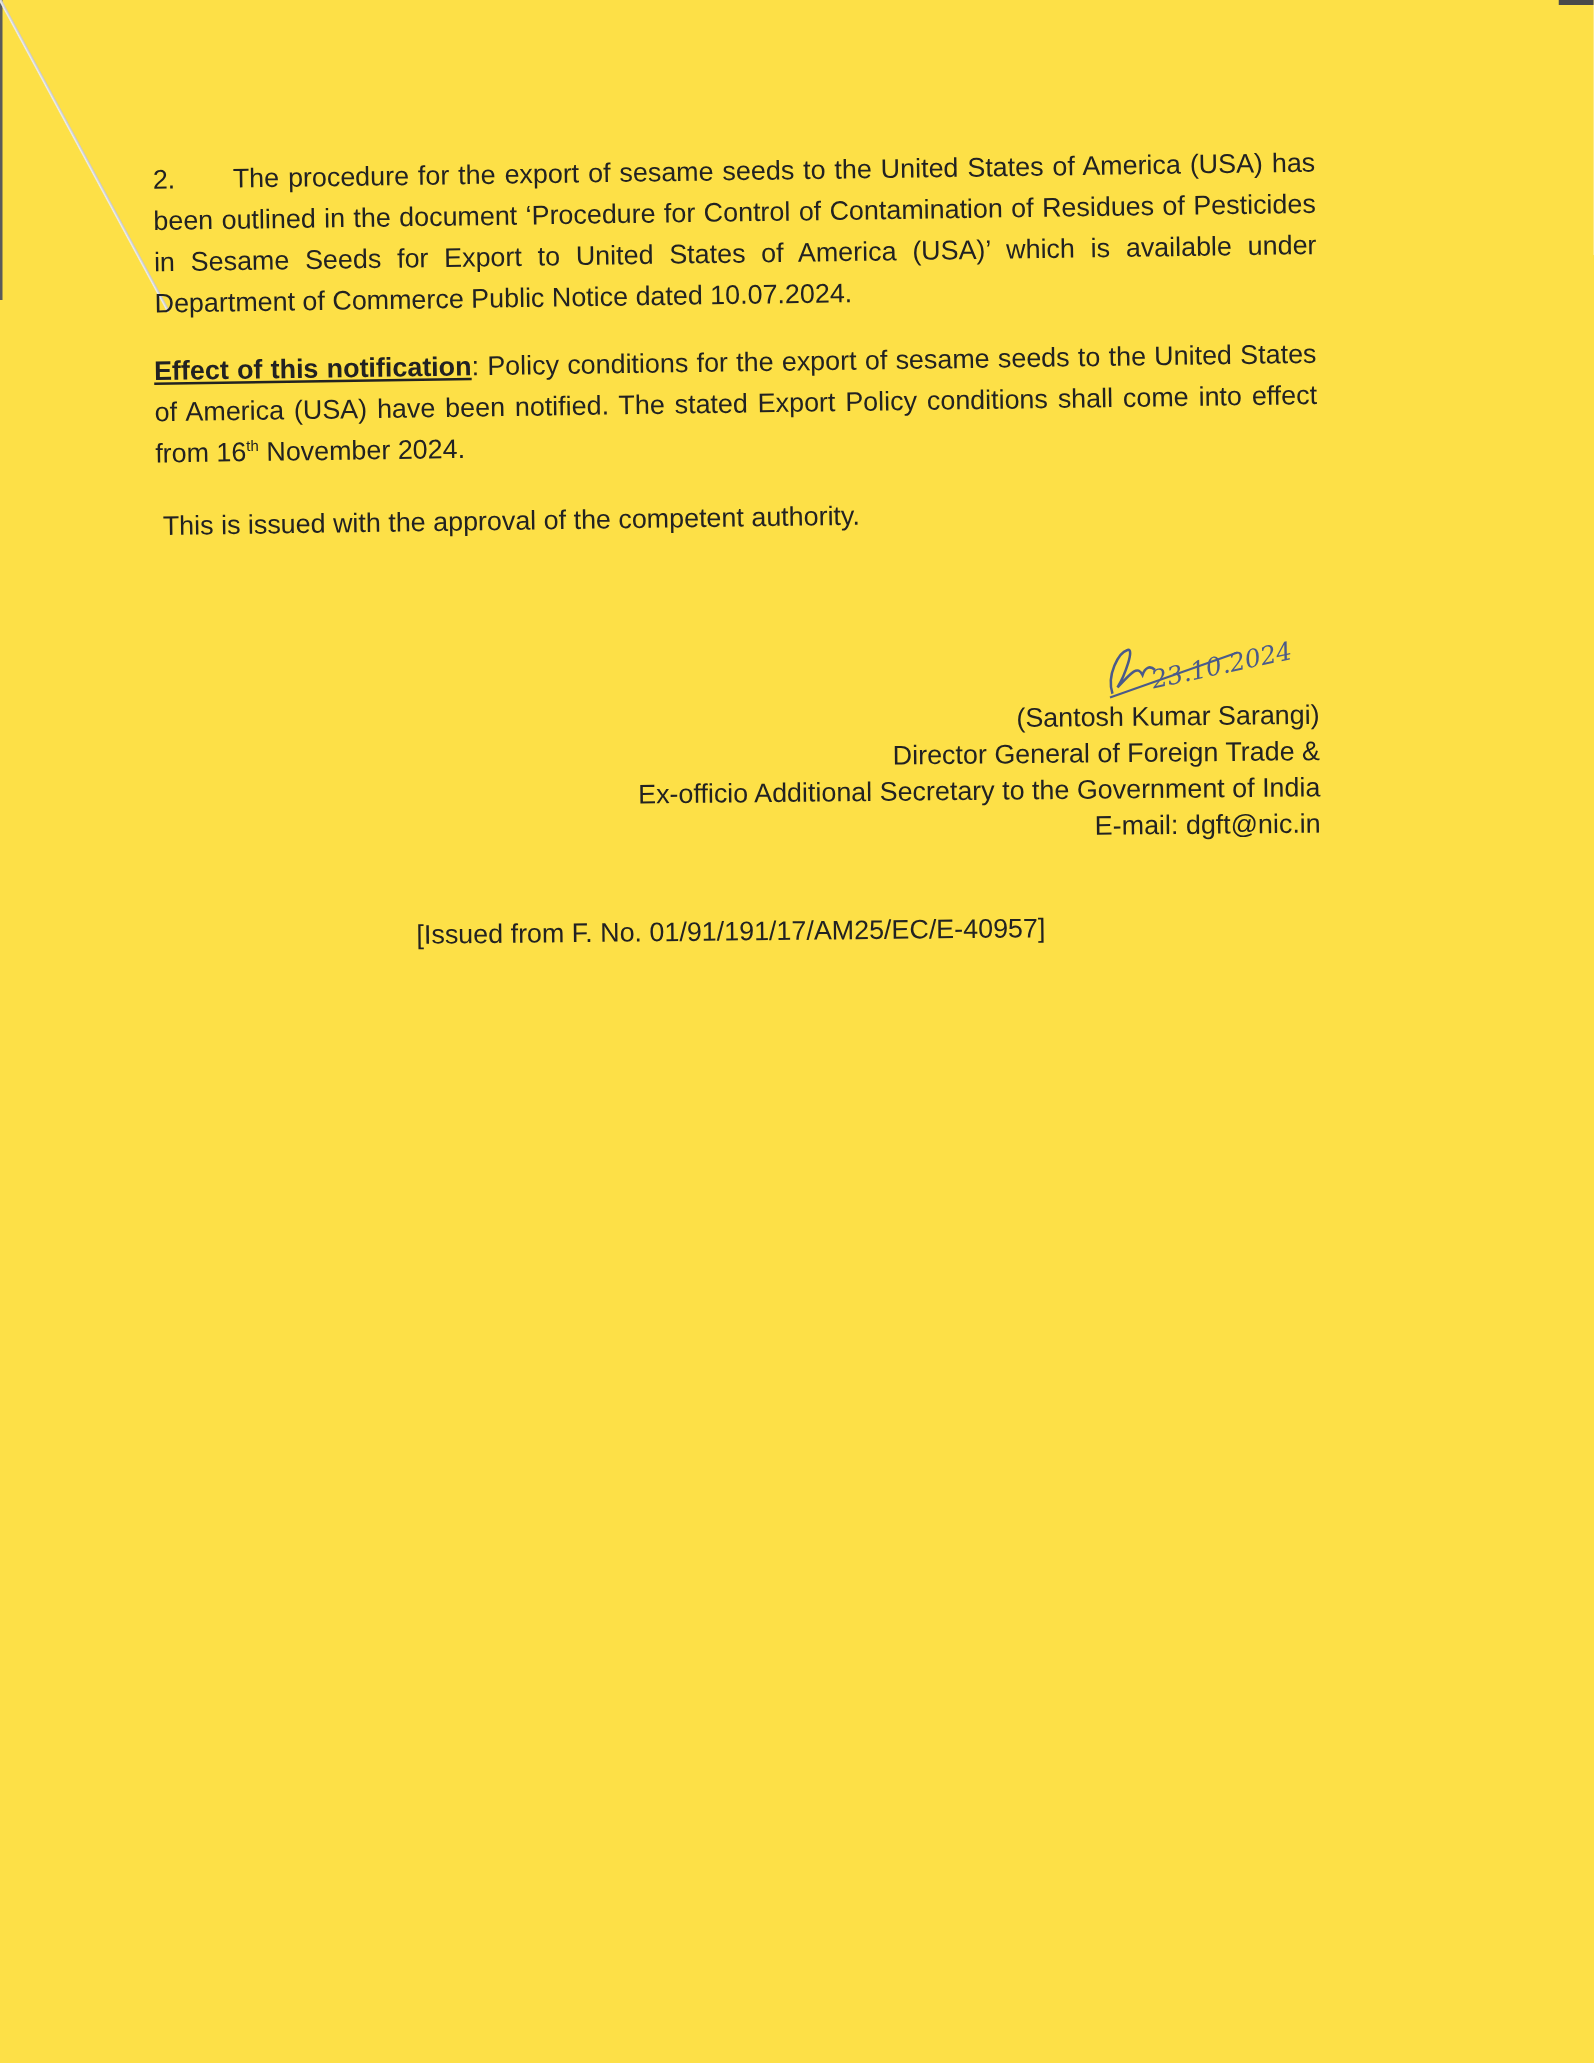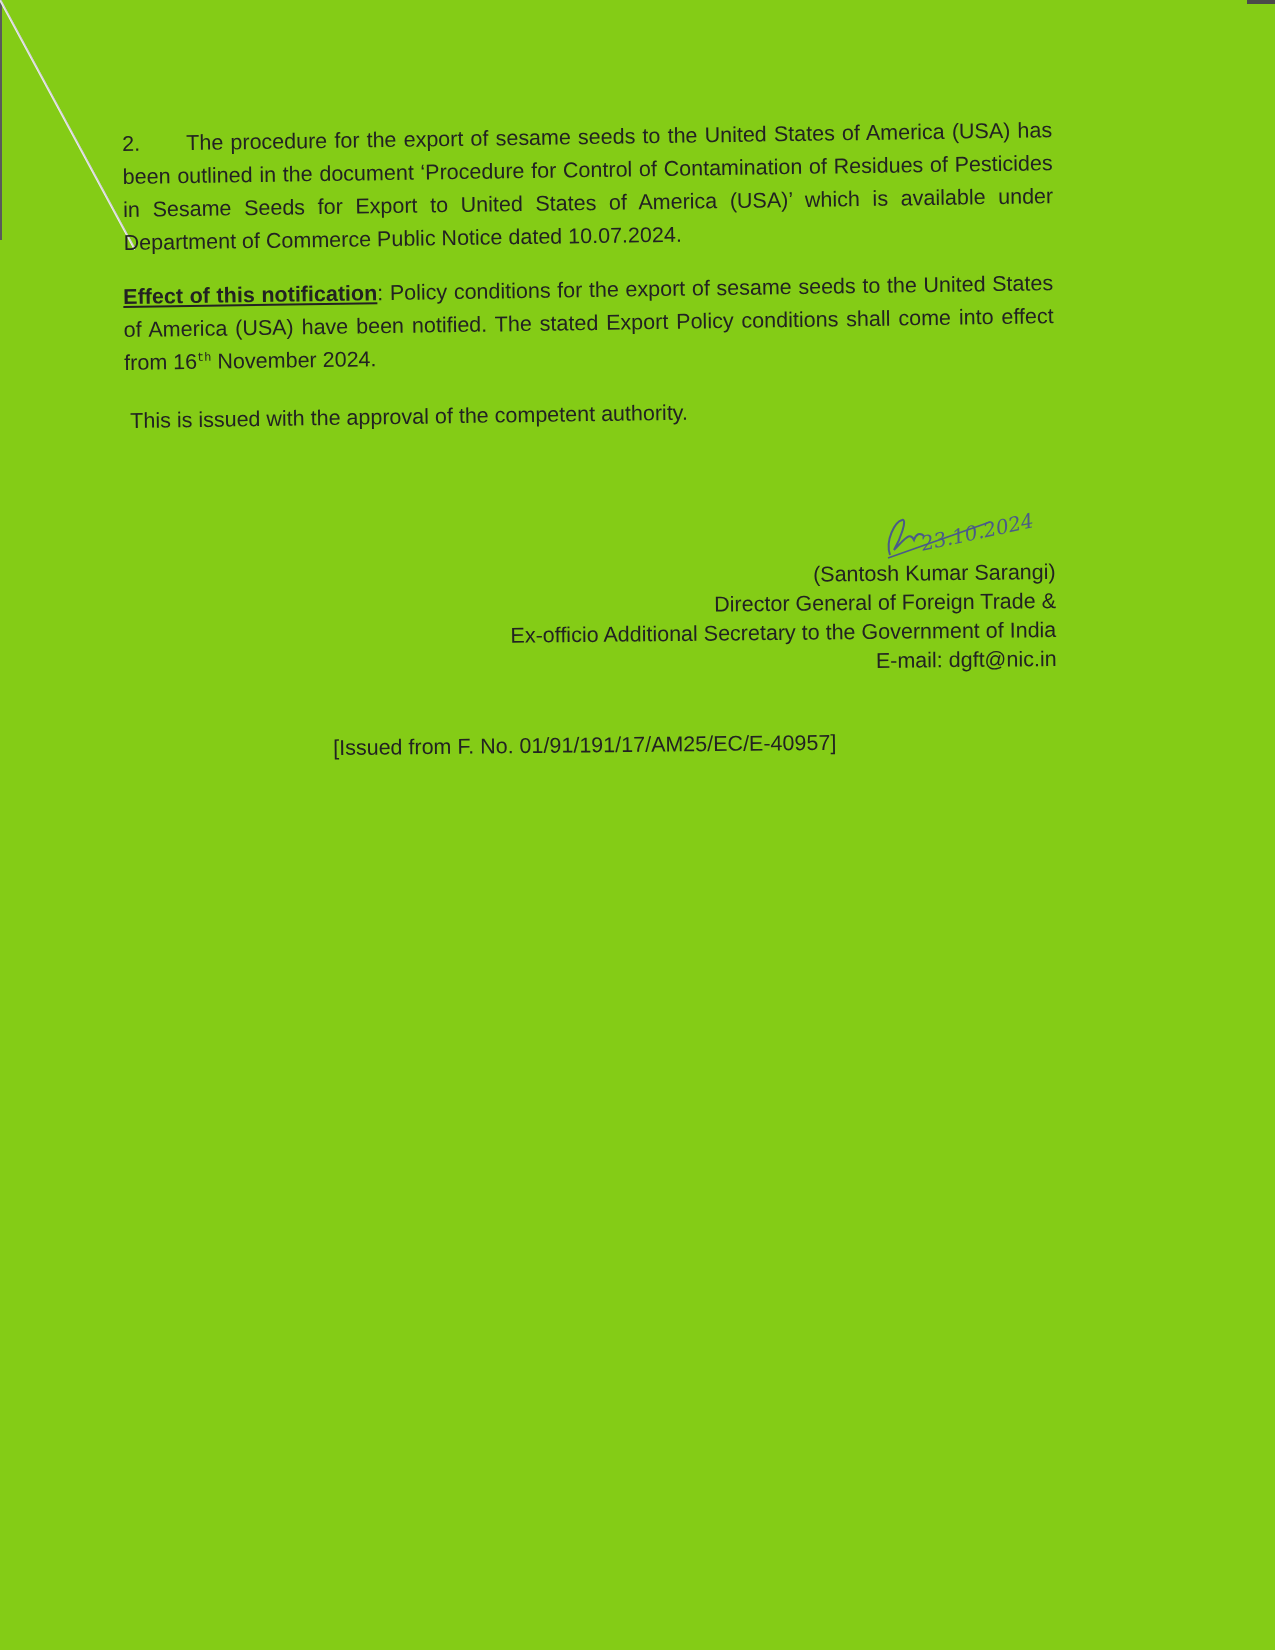--- a/index.html
+++ b/index.html
@@ -4,21 +4,21 @@
   <style>
     html, body { margin: 0; padding: 0; }
     body {
       width: 1275px; height: 1650px;
       background: #ffffff;
       position: relative;
       overflow: hidden;
       font-family: "Liberation Sans", "DejaVu Sans", sans-serif;
       color: #1e1e1e;
     }
-    .page { position: absolute; inset: 0; background: #84cc16; }
+    .page { position: absolute; inset: 0; background: #fde047; }
     .scan-edge-left {
       position: absolute; left: 0; top: 0; width: 2px; height: 240px;
       background: #5a5a5a;
     }
     .scan-fold {
       position: absolute; left: 0; top: 0; width: 135px; height: 250px;
       background: linear-gradient(to bottom right, transparent 49.3%, #c9c9c9 49.6%, #ededed 50.2%, transparent 50.6%);
       transform: scaleX(-1);
       transform-origin: center;
     }
@@ -37,21 +37,21 @@
       transform: rotate(-0.85deg);
       text-align: justify;
     }
     .para2 .num { display: inline-block; width: 64px; }
     .effect {
       left: 123px; top: 281px; width: 930px;
       transform: rotate(-0.85deg);
       text-align: justify;
     }
     .effect .label { font-weight: bold; text-decoration: underline; }
-    sup { font-size: 12px; line-height: 0; font-family: Liberation Mono, monospace; }
+    sup { font-size: 12px; line-height: 0; }
     .approval {
       left: 130px; top: 405px; width: 800px;
       transform: rotate(-0.85deg);
     }
     .signature-block {
       position: absolute; left: 470px; top: 510px; width: 585px;
       text-align: right;
       font-size: 21.5px; line-height: 29px; color: #222;
       transform: rotate(-0.6deg);
       transform-origin: right top;

